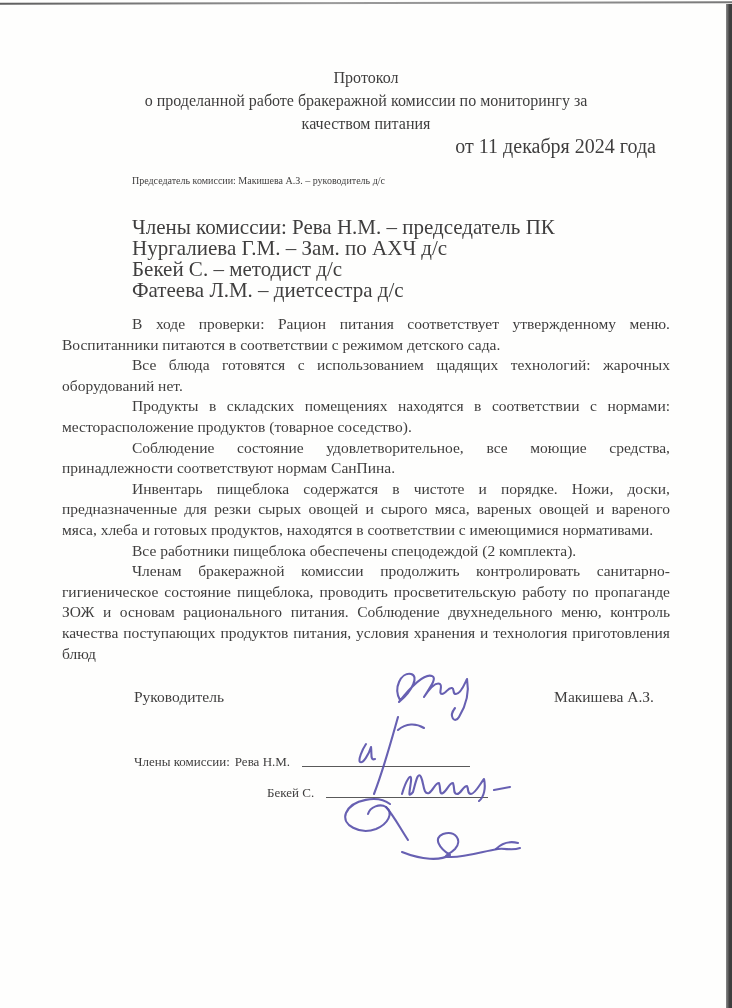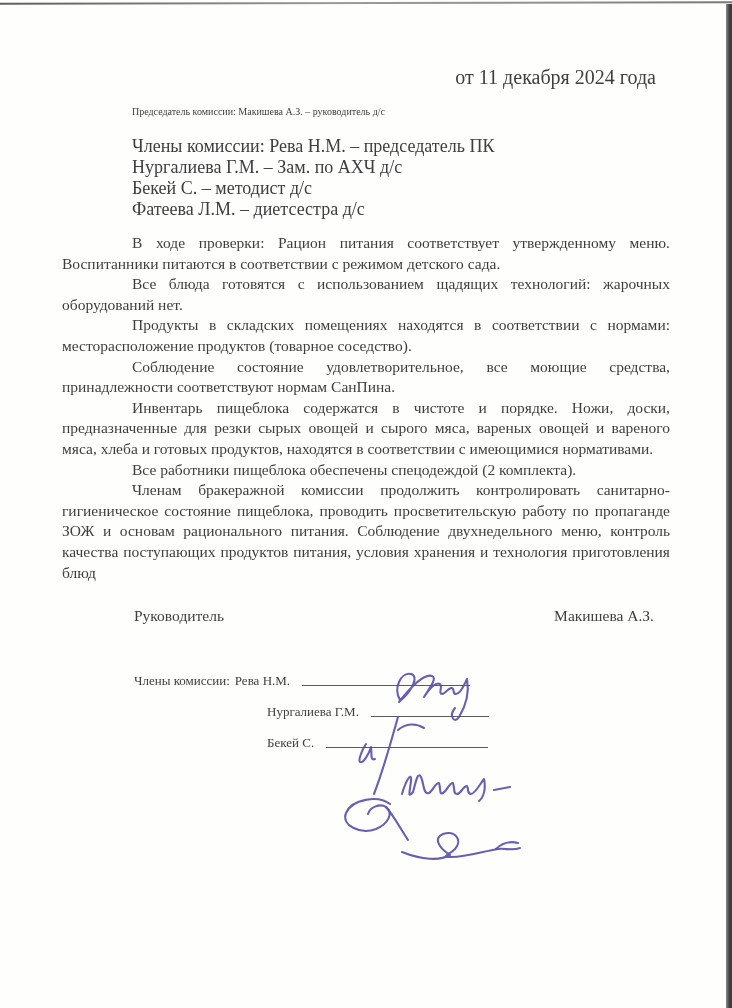--- a/index.html
+++ b/index.html
@@ -44,23 +44,23 @@
     line-height: 23px;
     padding-right: 14px;
   }
   .chairman-line {
     margin: 12px 0 0 0;
     padding-left: 70px;
     font-size: 10px;
     line-height: 21px;
   }
   .members-block {
-    margin-top: 14px;
+    margin-top: 26px;
     padding-left: 70px;
-    font-size: 18px;
+    font-size: 21px;
     line-height: 21px;
   }
   .body-block {
     margin-top: 13px;
   }
   .body-p {
     margin: 0;
     font-size: 15.5px;
     line-height: 20.6px;
     text-align: justify;
@@ -115,20 +115,25 @@
 </style>
 </head>
 <body>
 
 <div class="page">
   <div class="scan-line-top"></div>
   <div class="scan-bar-right"></div>
 
   <div class="content">
 
+    <div class="title">
+      <div>Протокол</div>
+      <div>о проделанной работе бракеражной комиссии по мониторингу за</div>
+      <div>качеством питания</div>
+    </div>
 
     <div class="date-line">от 11 декабря 2024 года</div>
 
     <p class="chairman-line">Председатель комиссии: Макишева А.З. – руководитель д/с</p>
 
     <div class="members-block">
       <div>Члены комиссии: Рева Н.М. – председатель ПК</div>
       <div>Нургалиева Г.М. – Зам. по АХЧ д/с</div>
       <div>Бекей С. – методист д/с</div>
       <div>Фатеева Л.М. – диетсестра д/с</div>
@@ -149,24 +154,20 @@
       <span>Макишева А.З.</span>
     </div>
 
     <div class="member-rows">
       <div class="mrow">
         <span>Члены комиссии:</span>
         <span class="mname">Рева Н.М.</span>
         <span class="uline" style="width:168px"></span>
       </div>
       <div class="mrow indent2">
-        <span>Нургалиева Г.М.</span>
-        <span class="uline" style="width:118px"></span>
-      </div>
-      <div class="mrow indent2">
         <span>Бекей С.</span>
         <span class="uline" style="width:162px"></span>
       </div>
     </div>
   </div>
 
   <svg class="sig sig-director" width="94" height="64" viewBox="0 0 94 64">
     <path d="M14 40 C7 28 15 12 25 14 C33 16 27 30 13 42 C24 28 38 13 46 16 C52 18 42 30 38 37 C44 28 50 22 54 24 C57 26 52 34 56 34 C60 34 62 27 66 28 C69 29 66 34 70 34 C75 34 79 23 81 19 C83 30 81 44 73 57 C69 64 62 57 69 48"></path>
   </svg>
   <svg class="sig sig-reva" width="86" height="82" viewBox="0 0 86 82">

